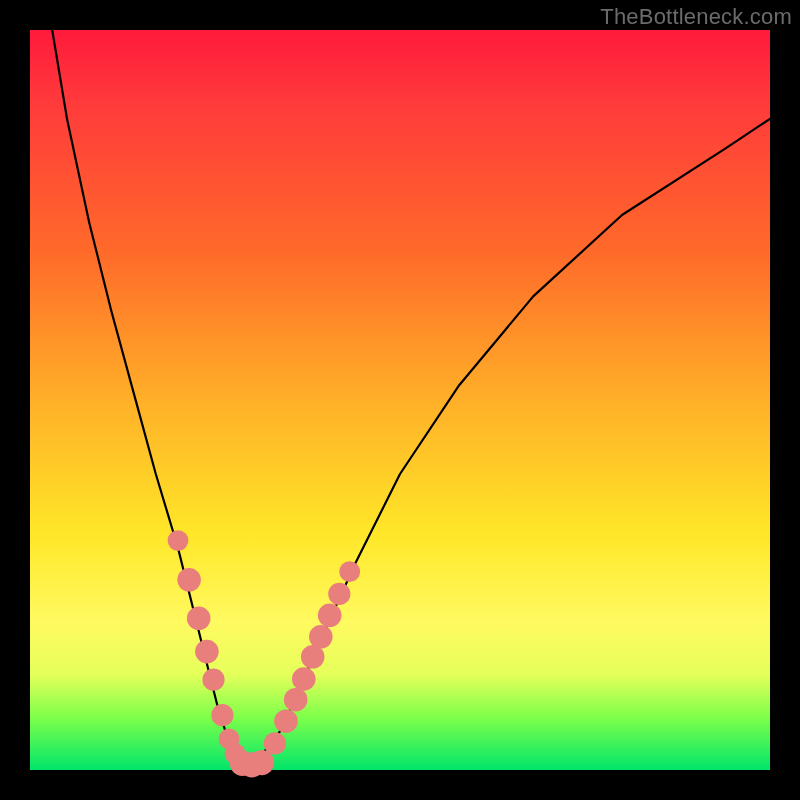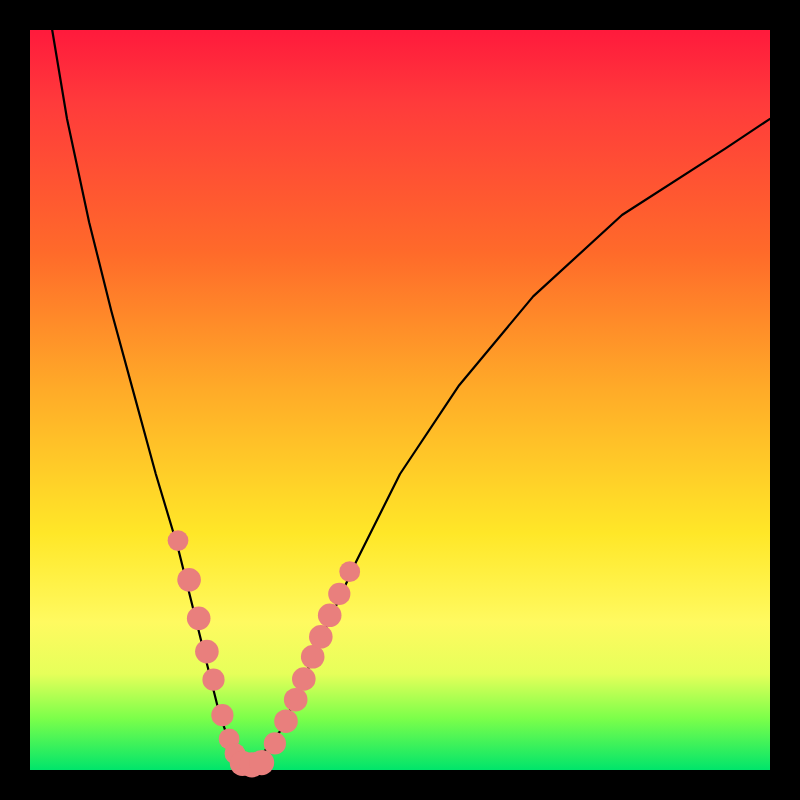--- a/index.html
+++ b/index.html
@@ -66,20 +66,21 @@
   }
   .bead {
     fill: #e97f7d; 
     stroke: none;
   }
 </style>
 </head>
 <body>
 
 <div class="frame">
+  <div class="watermark">TheBottleneck.com</div>
 
   <div class="plot-area">
     <svg class="curve" viewBox="0 0 740 740" preserveAspectRatio="none">
       <path id="curve-path" class="curve-path" d="M22.2 0.0 L37.0 88.8 L59.2 192.4 L81.4 281.2 L103.6 362.6 L125.8 444.0 L148.0 518.0 L162.8 577.2 L177.6 636.4 L188.7 680.8 L199.8 714.1 L209.4 733.3 L218.3 734.8 L225.7 732.6 L251.6 699.3 L266.4 666.0 L288.6 614.2 L325.6 532.8 L370.0 444.0 L429.2 355.2 L503.2 266.4 L592.0 185.0 L695.6 118.4 L740.0 88.8"></path>
       <g id="beads-group">
           <circle cx="148.0" cy="510.6" r="10.4" class="bead"></circle>
           <circle cx="159.1" cy="549.8" r="11.8" class="bead"></circle>
           <circle cx="168.7" cy="588.3" r="11.8" class="bead"></circle>
           <circle cx="176.9" cy="621.6" r="11.8" class="bead"></circle>
           <circle cx="183.5" cy="649.7" r="11.1" class="bead"></circle>

